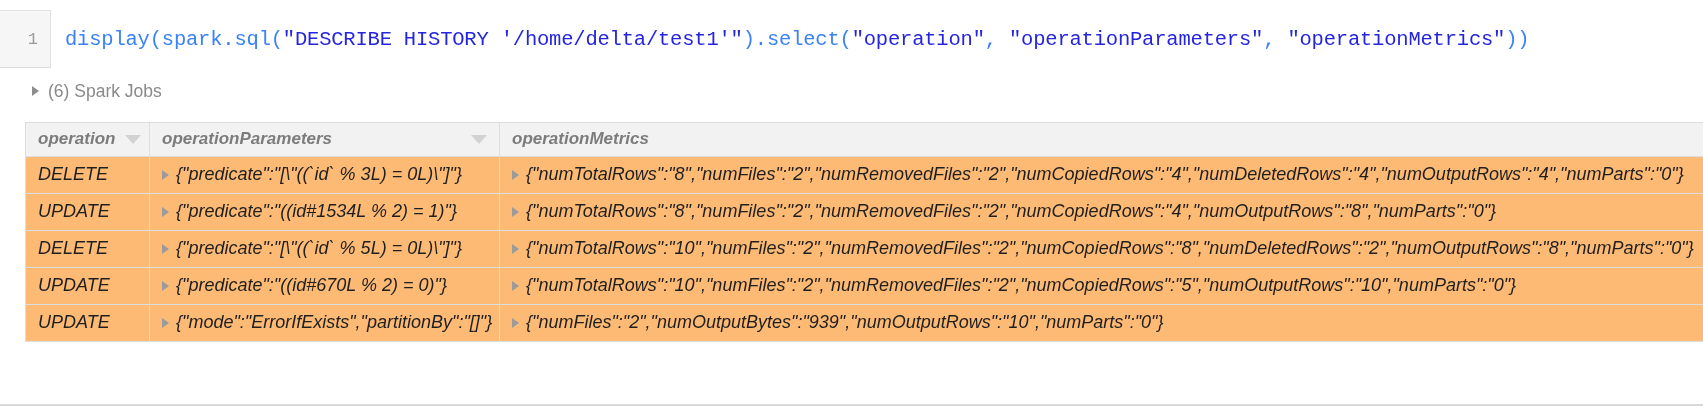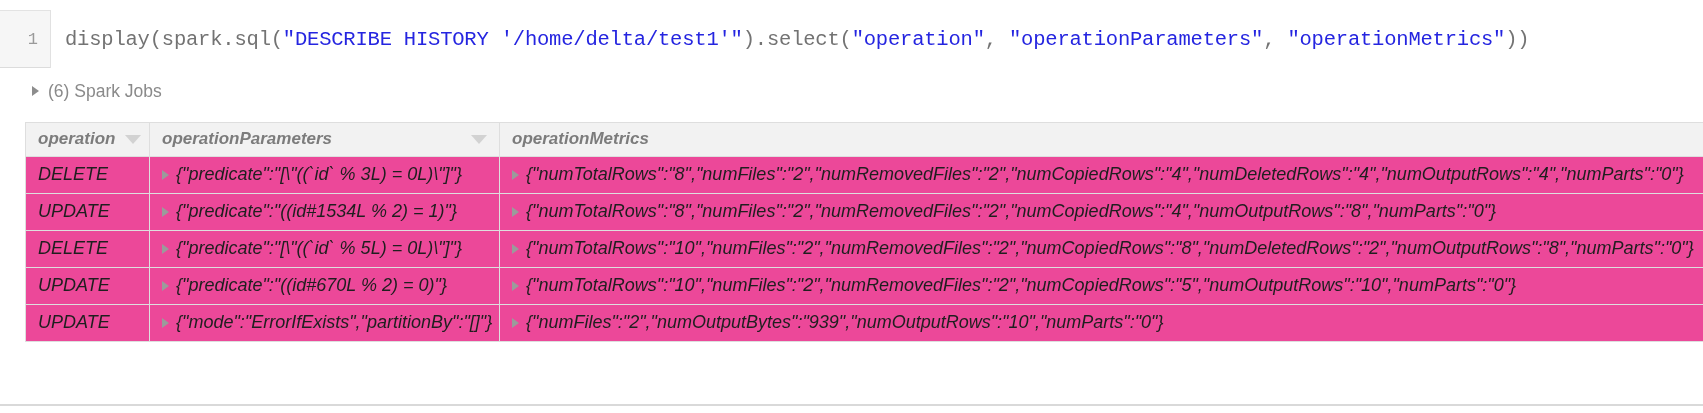--- a/index.html
+++ b/index.html
@@ -54,21 +54,21 @@
     white-space: nowrap;
   }
   .code {
     font-family: "Liberation Mono", "DejaVu Sans Mono", monospace;
     font-size: 20.5px;
     letter-spacing: -0.2px;
     color: #1a1a1a;
     white-space: pre;
   }
   .tok-str { color: #2525e0; }
-  .tok-plain { color: #737373; }
+  .tok-plain { color: #3b82f6; }
 
   
   .spark-jobs {
     position: absolute;
     left: 32px;
     top: 80px;
     display: flex;
     align-items: center;
     height: 22px;
   }
@@ -129,21 +129,21 @@
   .sort-caret {
     width: 0;
     height: 0;
     border-left: 8px solid transparent;
     border-right: 8px solid transparent;
     border-top: 9px solid #d2d2d2;
     margin-left: 10px;
     flex: 0 0 auto;
   }
   table.results td {
-    background: #ec4899;
+    background: #fdba74;
     height: 37px;
     color: #1f1f1f;
     font-size: 18px;
     padding: 6px 4px 6px 12px;
     box-sizing: border-box;
     line-height: 1.25;
   }
   td.col-op { white-space: nowrap; }
   .expandable {
     display: flex;

